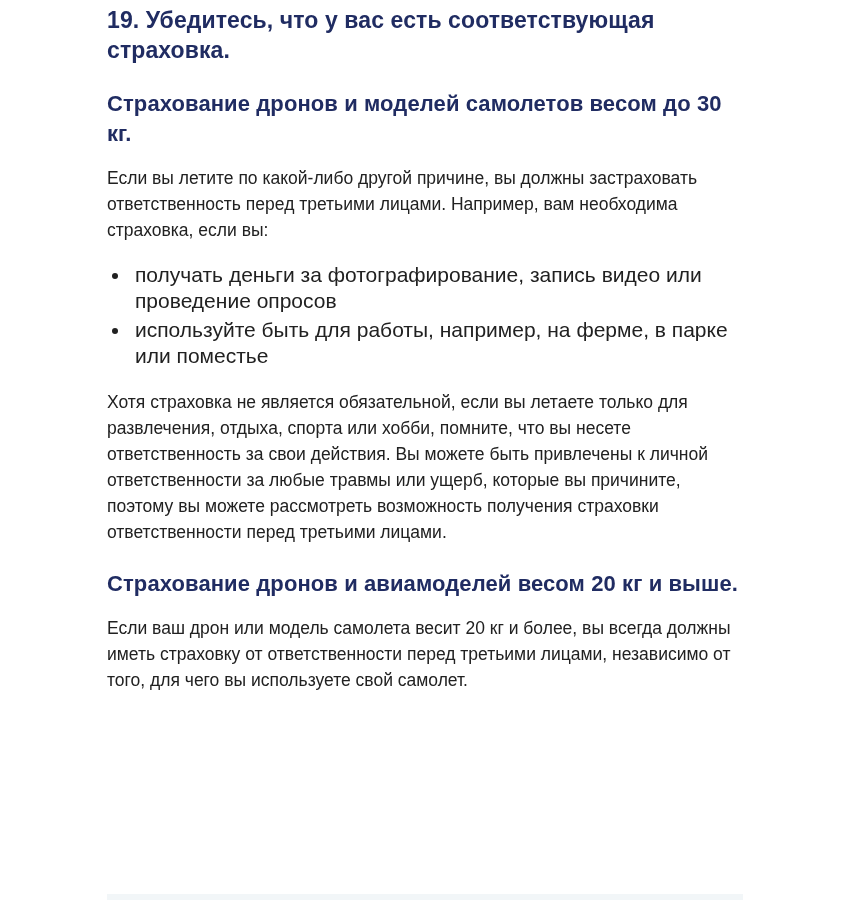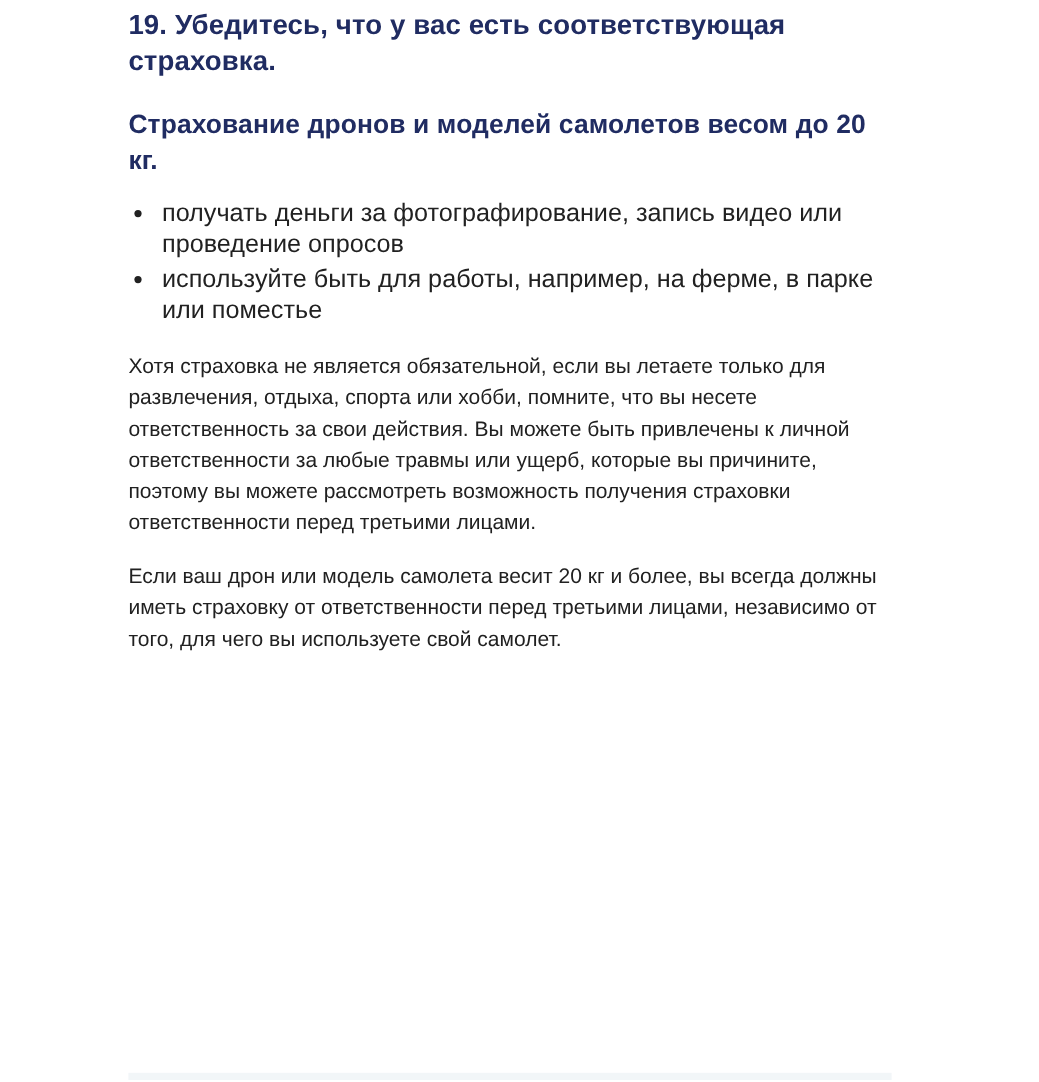--- a/index.html
+++ b/index.html
@@ -68,30 +68,32 @@
 </style>
 </head>
 <body>
 
 <div class="page">
   <article class="content">
 
     <h1>19. Убедитесь, что у вас есть соответствующая страховка.</h1>
 
 
-    <h2>Страхование дронов и моделей самолетов весом до 20 кг.</h2>
+    <h2>Страхование дронов и моделей самолетов весом до 30 кг.</h2>
 
 
+    <p>Если вы летите по какой-либо другой причине, вы должны застраховать ответственность перед третьими лицами. Например, вам необходима страховка, если вы:</p>
 
     <ul>
       <li>получать деньги за фотографирование, запись видео или проведение опросов</li>
       <li>используйте быть для работы, например, на ферме, в парке или поместье</li>
     </ul>
 
     <p>Хотя страховка не является обязательной, если вы летаете только для развлечения, отдыха, спорта или хобби, помните, что вы несете ответственность за свои действия. Вы можете быть привлечены к личной ответственности за любые травмы или ущерб, которые вы причините, поэтому вы можете рассмотреть возможность получения страховки ответственности перед третьими лицами.</p>
 
+    <h2>Страхование дронов и авиамоделей весом 20 кг и выше.</h2>
 
     <p>Если ваш дрон или модель самолета весит 20 кг и более, вы всегда должны иметь страховку от ответственности перед третьими лицами, независимо от того, для чего вы используете свой самолет.</p>
 
   </article>
 
   <div class="bottom-band"></div>
 </div>
 
 </body></html>

